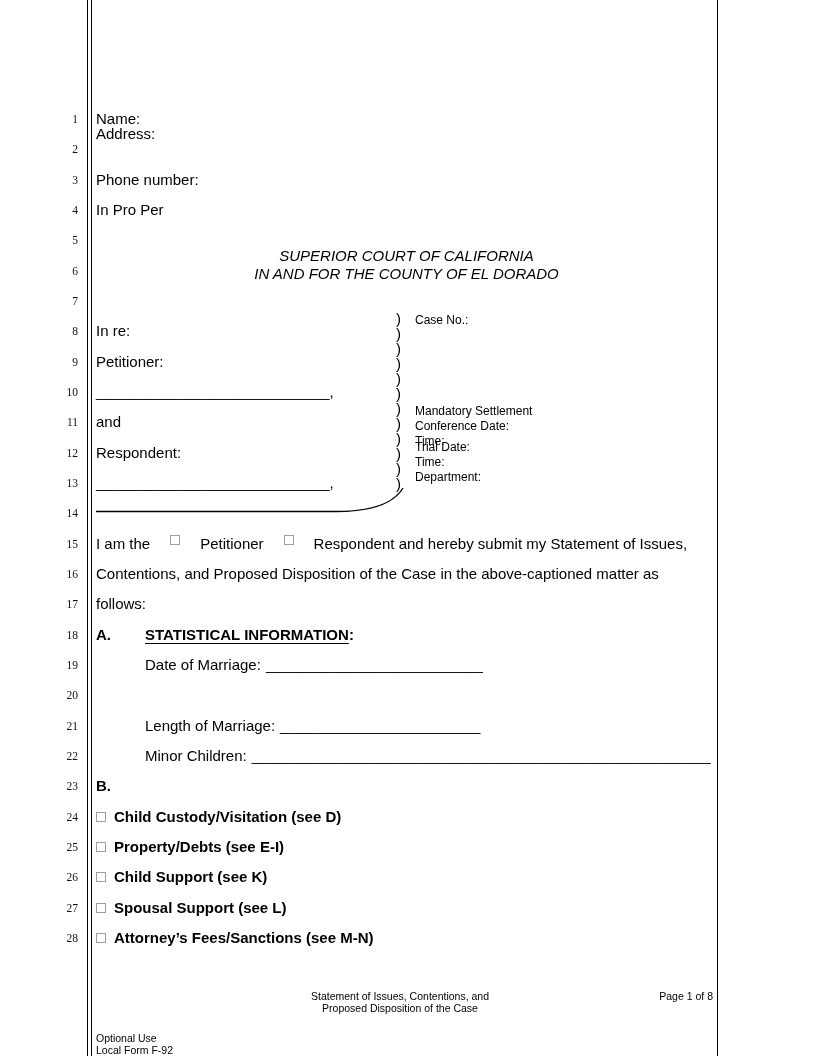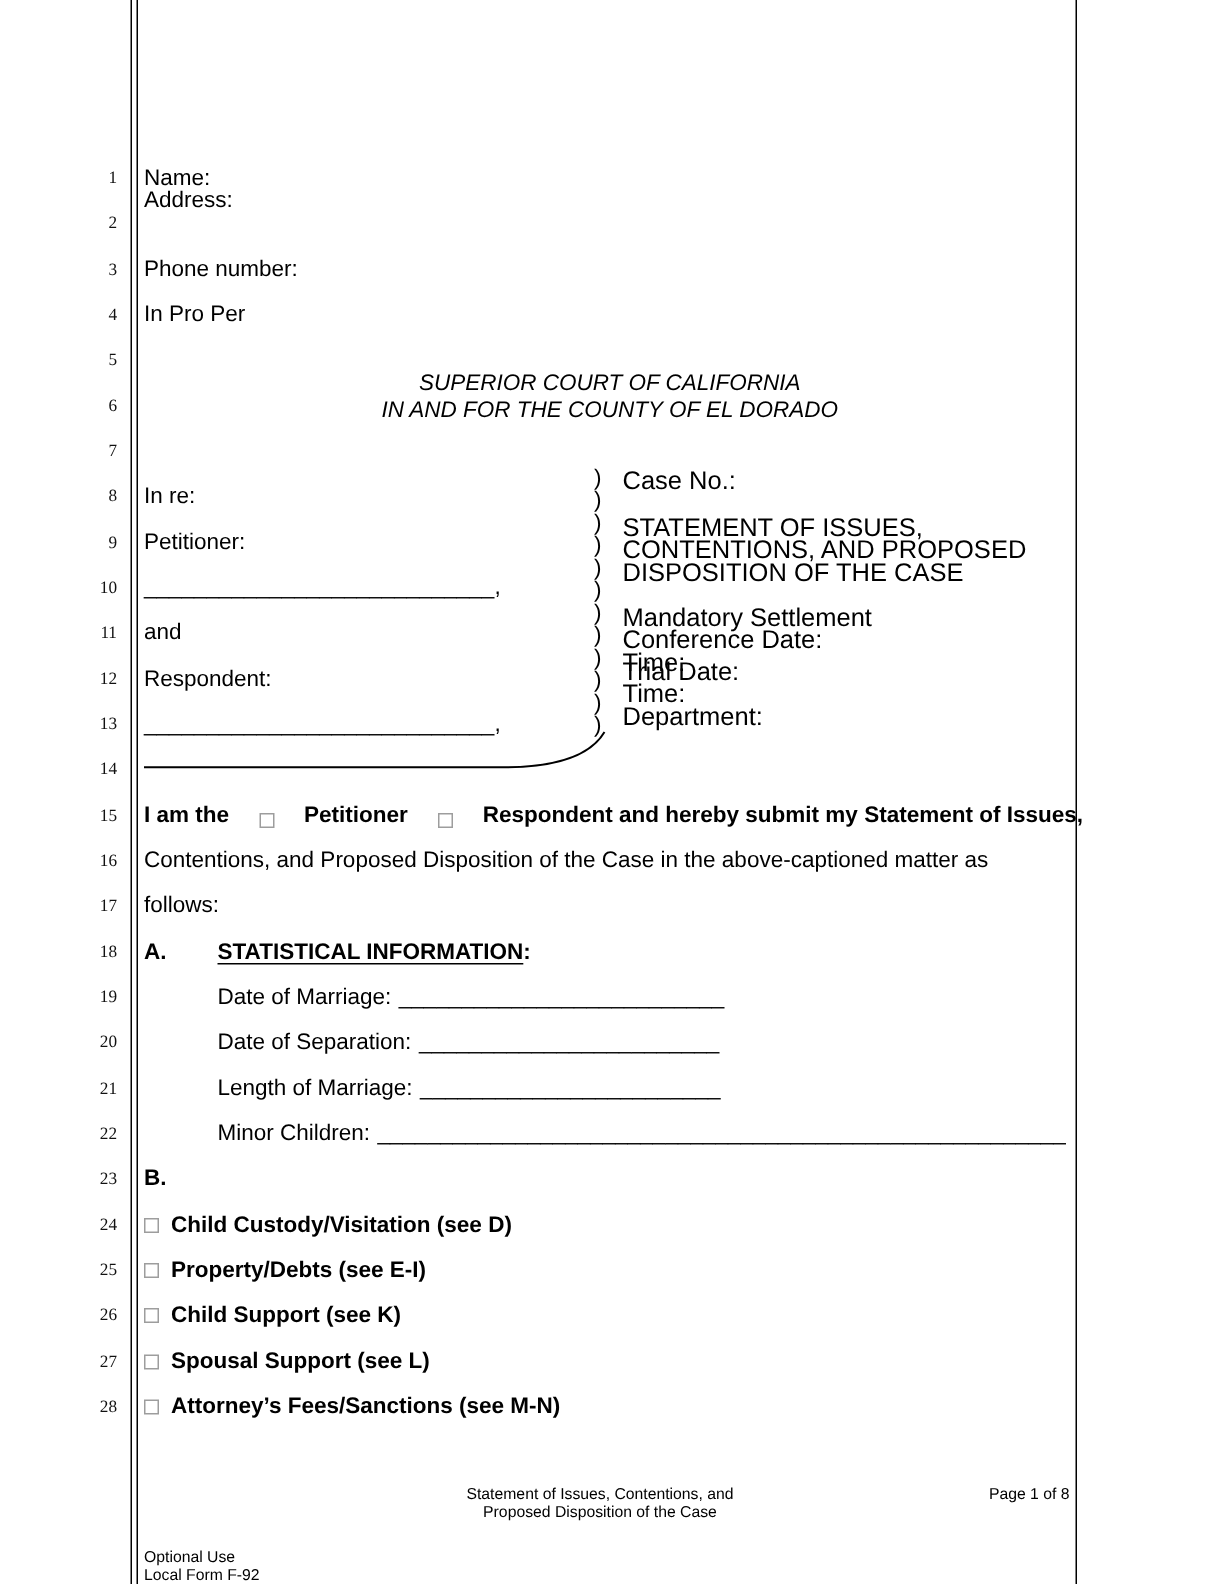--- a/index.html
+++ b/index.html
@@ -16,25 +16,25 @@
         font-family:"Liberation Serif", serif; font-size:11.5px; color:#111; }
 
   .line { position:absolute; left:96px; font-size:15px; white-space:nowrap; }
 
   .court { position:absolute; left:96px; width:621px; text-align:center;
            font-size:15px; line-height:18px; white-space:nowrap;font-style:italic; }
 
   .parens { position:absolute; left:396px; top:311px; font-size:15px;
             line-height:15px; white-space:pre-line; }
 
-  .cap-right { position:absolute; left:415px; font-size:17px; line-height:15.2px; white-space:nowrap; }
+  .cap-right { position:absolute; left:415px; font-size:12px; line-height:15.2px; white-space:nowrap; }
 
   .curve { position:absolute; left:96px; top:486px; }
 
-  .intro-row { display:flex; align-items:flex-end; gap:20px;font-weight:bold; }
+  .intro-row { display:flex; align-items:flex-start; gap:20px; }
 
   .cb { display:inline-block; width:10px; height:10px; border:1px solid #9d9d9d;
         background:#fff; vertical-align:-1px; flex:0 0 auto; }
 
   .sec-letter { position:absolute; left:96px; font-size:15px; font-weight:bold; white-space:nowrap; }
   .sec-head   { position:absolute; left:145px; font-size:15px; font-weight:bold; white-space:nowrap; }
   .sec-head .u { text-decoration:underline; text-underline-offset:3px; }
 
   .stat-item { position:absolute; left:145px; font-size:15px; white-space:nowrap; }
   .stat-item .blank { margin-left:5px; }
@@ -112,25 +112,20 @@
 )
 )
 )
 )
 )</div>
   <svg class="curve" width="310" height="28" viewBox="0 0 310 28">
     <path d="M 0 25.5 L 240 25.5 Q 293 25.5 307 2" fill="none" stroke="#000" stroke-width="1.3"></path>
   </svg>
 
   <div class="cap-right" style="top:313px">Case No.:</div>
-  <div class="cap-right" style="top:344px">
-    <div>STATEMENT OF ISSUES,</div>
-    <div>CONTENTIONS, AND PROPOSED</div>
-    <div>DISPOSITION OF THE CASE</div>
-  </div>
   <div class="cap-right" style="top:404px">
     <div>Mandatory Settlement</div>
     <div>Conference Date:</div>
     <div>Time:</div>
   </div>
   <div class="cap-right" style="top:440px">
     <div>Trial Date:</div>
     <div>Time:</div>
     <div>Department:</div>
   </div>
@@ -145,23 +140,20 @@
   <div class="line" style="top:565px">Contentions, and Proposed Disposition of the Case in the above-captioned matter as</div>
   <div class="line" style="top:595px">follows:</div>
 
   <div class="sec-letter" style="top:626px">A.</div>
   <div class="sec-head" style="top:626px">
     <span class="u">STATISTICAL INFORMATION</span><span>:</span>
   </div>
 
   <div class="stat-item" style="top:656px">
     <span>Date of Marriage:</span><span class="blank">__________________________</span>
-  </div>
-  <div class="stat-item" style="top:686px">
-    <span>Date of Separation:</span><span class="blank">________________________</span>
   </div>
   <div class="stat-item" style="top:717px">
     <span>Length of Marriage:</span><span class="blank">________________________</span>
   </div>
   <div class="stat-item" style="top:747px">
     <span>Minor Children:</span><span class="blank">_______________________________________________________</span>
   </div>
 
   <div class="sec-letter" style="top:777px">B.</div>
 

